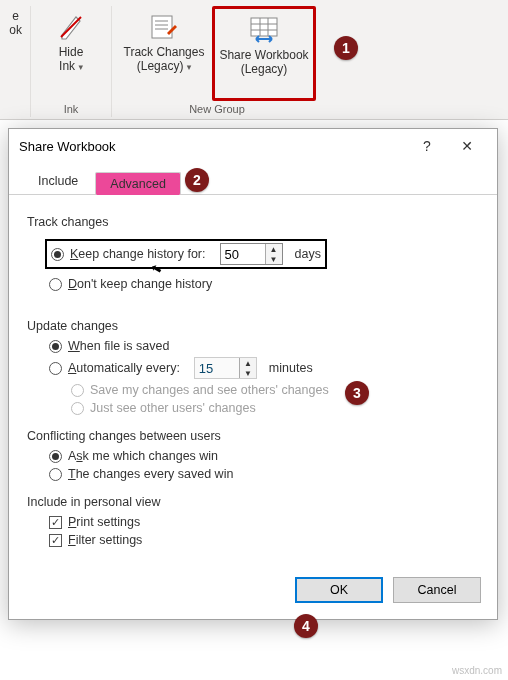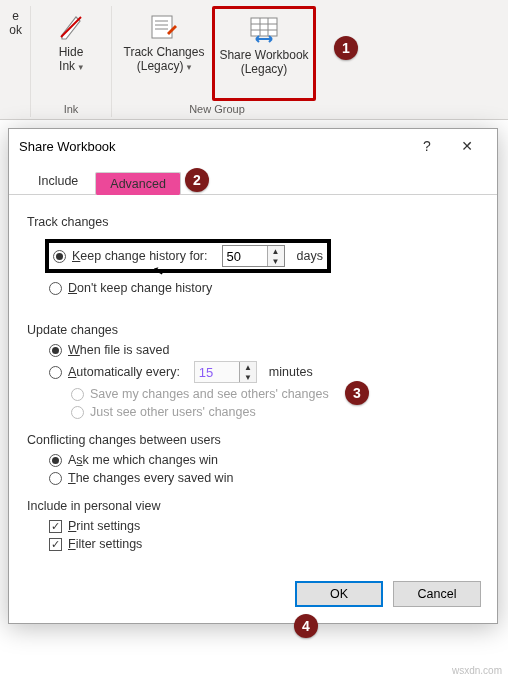--- a/index.html
+++ b/index.html
@@ -32,26 +32,26 @@
 .radio.checked::after { content: ""; width: 7px; height: 7px; border-radius: 50%; background: #333; }
 .radio.disabled { border-color: #bbb; }
 .checkbox { width: 13px; height: 13px; border: 1px solid #555; display: inline-flex; align-items: center; justify-content: center; background: #fff; }
 .checkbox.checked::after { content: "✓"; font-size: 11px; color: #333; line-height: 1; }
 .u { text-decoration: underline; }
 .spinbox { display: flex; align-items: stretch; border: 1px solid #888; height: 22px; }
 .spinbox input { border: none; width: 44px; padding: 0 4px; font-size: 13px; outline: none; }
 .spinbox .spinbtns { display: flex; flex-direction: column; border-left: 1px solid #aaa; }
 .spinbox .sp { width: 16px; height: 10px; font-size: 8px; display: flex; align-items: center; justify-content: center; background: #f4f4f4; cursor: pointer; }
 .spinbox.disabled { border-color: #ccc; }
-.spinbox.disabled input { color: #8b5cf6; }
+.spinbox.disabled input { color: #0c4a6e; }
 .disabled-text { color: #a0a0a0; }
 .footer { display: flex; justify-content: flex-end; gap: 10px; padding: 12px 16px 16px 16px; }
 .btn { width: 88px; height: 26px; font-size: 12.5px; border: 1px solid #adadad; background: #e1e1e1; cursor: pointer; }
 .btn.primary { border: 2px solid #0078d4; background: #e1e1e1; }
-.red-box { border: 4px solid #000000; padding: 2px 4px; }
+.red-box { border: 2px solid #000000; padding: 2px 4px; }
 .cursor { position: absolute; font-size: 13px; transform: rotate(-15deg); color: #000; }
 .wm { position: absolute; right: 6px; bottom: 4px; font-size: 10px; color: #c0c0c0; }
 </style>
 </head>
 <body>
 
 <div class="ribbon">
   <div class="rgroup" style="padding-left:0;">
     <div class="items">
       <div class="rbtn" style="width:22px; align-items:flex-end;">

